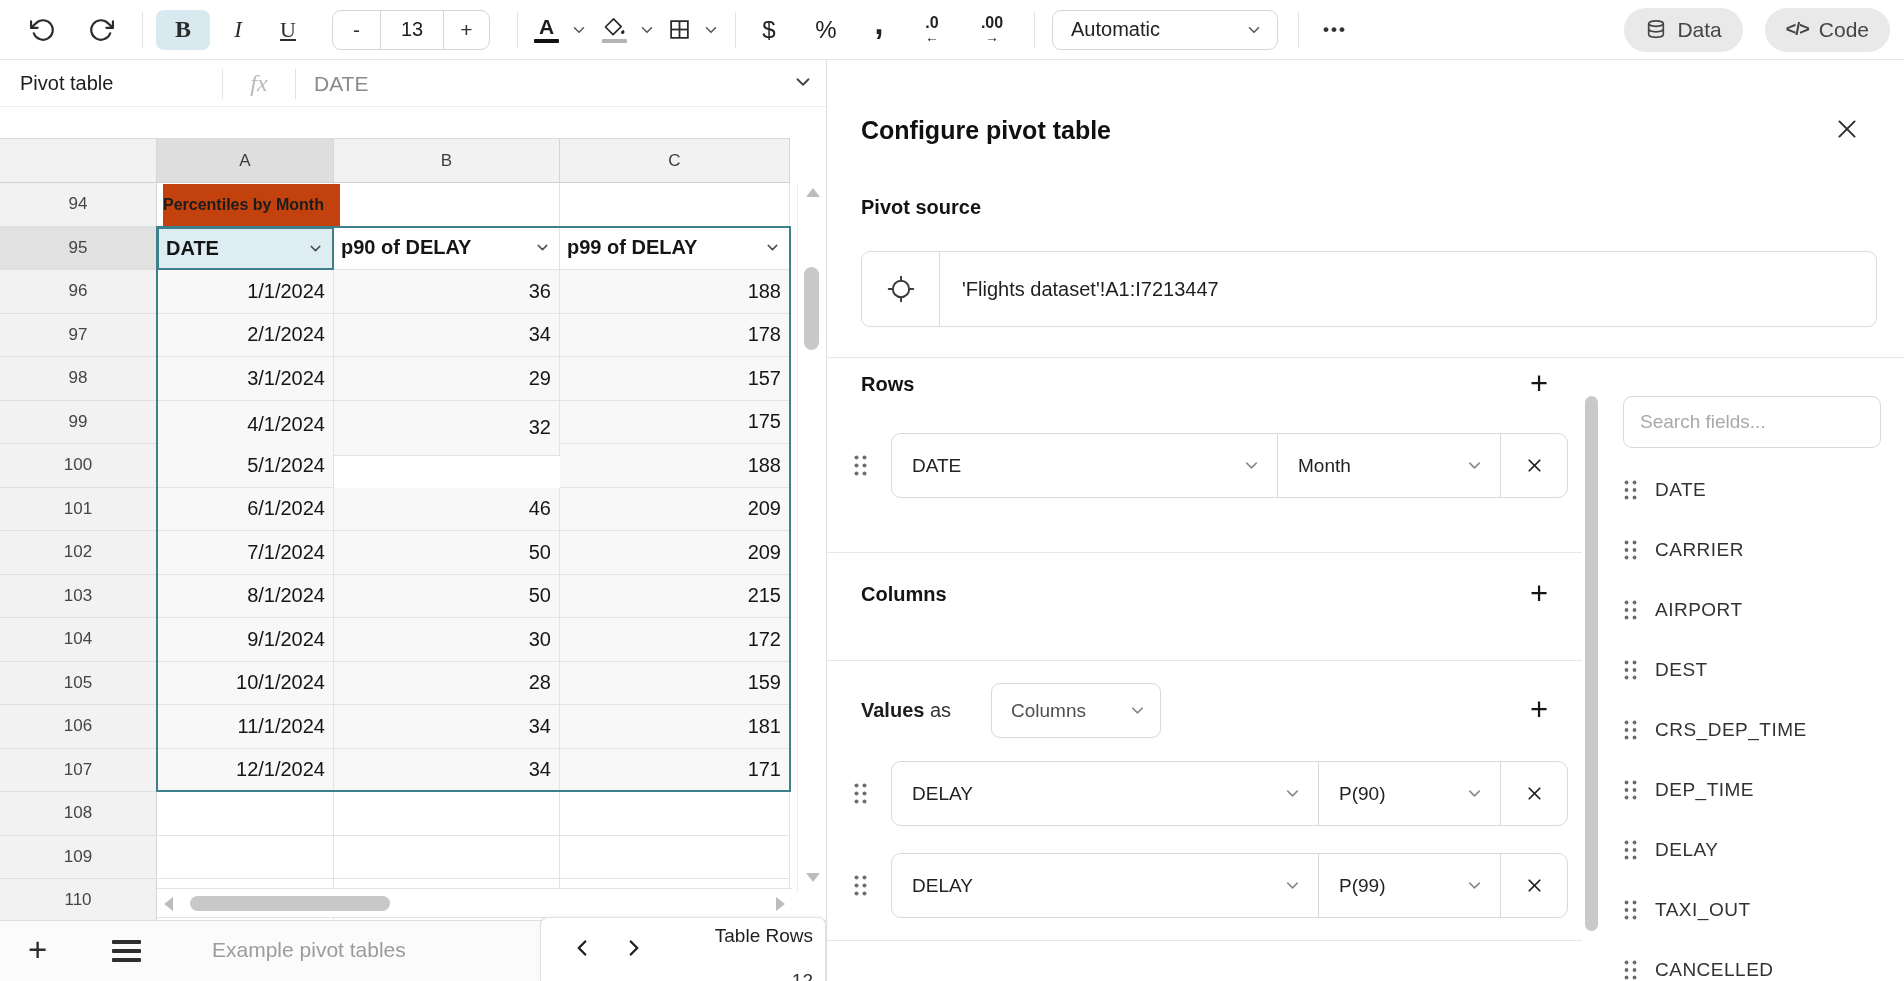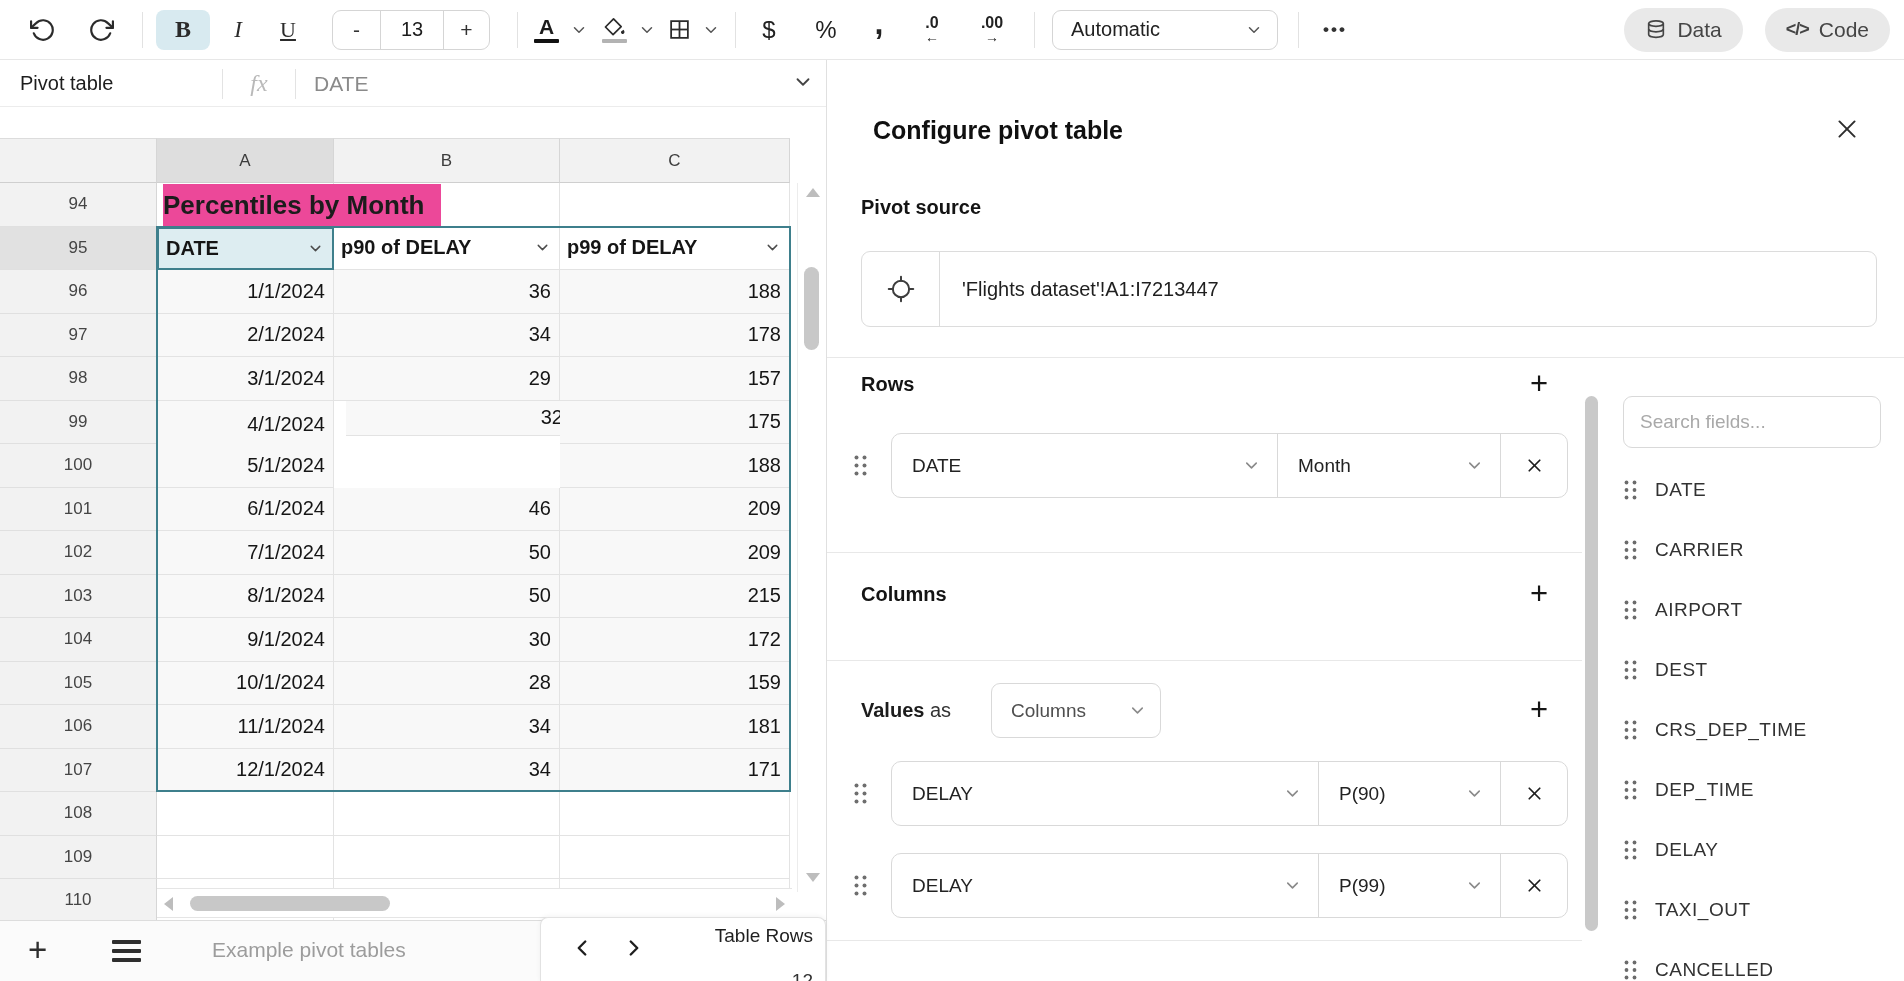--- a/index.html
+++ b/index.html
@@ -65,22 +65,22 @@
     border-right:1px solid #d6d6d6; display:flex; align-items:center; justify-content:center;
     font-size:17px; color:#454545; }
   .rowhdr.sel { background:#e1e1e1; }
   .cell { position:absolute; background:#fff; border-right:1px solid #e3e3e3; border-bottom:1px solid #e3e3e3;
     font-size:20px; color:#151515; display:flex; align-items:center; justify-content:flex-end; padding-right:8px; }
   .cell.tcell { background:#f8f8f8; }
   .cell.thead { justify-content:space-between; padding:0 8px 0 7px; font-weight:bold; background:#fff; }
   .thead-label { font-size:20px; }
   .hchev { width:17px; height:17px; } .hchev polyline { fill:none; stroke:#4c4c4c; stroke-width:2; stroke-linecap:round; stroke-linejoin:round; }
   .cell.date-hd { background:#ddedf1; border:2px solid #3e7f8c; z-index:4; }
-  .sheet-title { position:absolute; height:42px; line-height:42px; font-weight:bold; font-size:26px;
-    background:#ec4899; padding-right:16px; white-space:nowrap; z-index:2; }
+  .sheet-title { position:absolute; height:42px; line-height:42px; font-weight:bold; font-size:16px;
+    background:#c2410c; padding-right:16px; white-space:nowrap; z-index:2; }
   .table-border { position:absolute; border:2px solid #3e7f8c; z-index:3; pointer-events:none; }
   .vgutter { position:absolute; left:797px; top:63px; width:29px; height:709px; background:#fff; border-left:1px solid #ececec; z-index:4; }
   .tri-up { position:absolute; left:8px; top:5px; width:0; height:0; border-left:7px solid transparent;
     border-right:7px solid transparent; border-bottom:9px solid #bdbdbd; }
   .tri-down { position:absolute; left:8px; bottom:10px; width:0; height:0; border-left:7px solid transparent;
     border-right:7px solid transparent; border-top:9px solid #bdbdbd; }
   .vthumb { position:absolute; left:6px; top:84px; width:15px; height:83px; border-radius:8px; background:#c8c8c8; }
   .hscroll { position:absolute; left:157px; top:768px; width:635px; height:30px; background:#fff;
     border-top:1px solid #e5e5e5; border-bottom:1px solid #e5e5e5; z-index:5; }
   .tri-left { position:absolute; left:7px; top:8px; width:0; height:0; border-top:7px solid transparent;
@@ -99,21 +99,21 @@
   .bb-box { position:absolute; left:540px; top:-4px; width:286px; height:65px; background:#fff;
     border:1px solid #e2e2e2; border-bottom:none; border-radius:8px 8px 0 0; box-shadow:0 -1px 5px rgba(0,0,0,.05); }
   .bb-chev { position:absolute; top:17px; width:26px; height:26px; }
   .bb-chev svg { width:26px; height:26px; } .bb-chev polyline { fill:none; stroke:#1f1f1f; stroke-width:2.2; stroke-linecap:round; stroke-linejoin:round; }
   .bb-rows-label { position:absolute; right:12px; top:7px; font-size:19px; color:#1f1f1f; }
   .bb-rows-val { position:absolute; right:12px; top:35px; font-size:19px; color:#333;margin-top:17px; }
 
   
   .panel { position:absolute; left:826px; top:60px; width:1078px; height:921px; background:#fff;
     border-left:1px solid #e0e0e0; }
-  .panel-title { position:absolute; left:46px; top:56px; font-size:25px; font-weight:bold; color:#101010; }
+  .panel-title { position:absolute; left:34px; top:56px; font-size:25px; font-weight:bold; color:#101010; }
   .close-btn { position:absolute; left:1005px; top:54px; width:30px; height:30px; display:flex; align-items:center; justify-content:center; }
   .close-btn svg { width:26px; height:26px; } .close-btn line { stroke:#2d2d2d; stroke-width:1.8; stroke-linecap:round; }
   .sec-label { position:absolute; font-size:20px; font-weight:bold; color:#141414; }
   .src-box { position:absolute; left:34px; top:191px; width:1016px; height:76px; border:1px solid #dcdcdc;
     border-radius:9px; display:flex; align-items:center; overflow:hidden; }
   .src-icon { width:78px; height:100%; display:flex; align-items:center; justify-content:center; border-right:1px solid #dcdcdc; }
   .src-icon svg { width:28px; height:28px; } .src-icon circle, .src-icon line { fill:none; stroke:#3d3d3d; stroke-width:1.7; stroke-linecap:round; }
   .src-val { padding-left:22px; font-size:20px; color:#1f1f1f; }
   .pdiv { position:absolute; height:1px; background:#e8e8e8; }
   .plus-btn { position:absolute; left:692px; width:40px; text-align:center; font-size:31px; font-weight:400; color:#161616; line-height:36px; }
@@ -293,21 +293,21 @@
       <div class="rowhdr" style="top: 193.5px; height: 43.5px;">97</div>
       <div class="cell tcell" style="left: 157px; top: 193.5px; width: 177px; height: 43.5px;">2/1/2024</div>
       <div class="cell tcell" style="left: 334px; top: 193.5px; width: 226px; height: 43.5px;">34</div>
       <div class="cell tcell" style="left: 560px; top: 193.5px; width: 230px; height: 43.5px;">178</div>
       <div class="rowhdr" style="top: 237px; height: 43.5px;">98</div>
       <div class="cell tcell" style="left: 157px; top: 237px; width: 177px; height: 43.5px;">3/1/2024</div>
       <div class="cell tcell" style="left: 334px; top: 237px; width: 226px; height: 43.5px;">29</div>
       <div class="cell tcell" style="left: 560px; top: 237px; width: 230px; height: 43.5px;">157</div>
       <div class="rowhdr" style="top: 280.5px; height: 43.5px;">99</div>
       <div class="cell tcell" style="left: 157px; top: 280.5px; width: 177px; height: 48px;">4/1/2024</div>
-      <div class="cell tcell" style="left: 346px; top: 280.5px; width: 226px; height: 35px;">32</div>
+      <div class="cell tcell" style="left: 334px; top: 280.5px; width: 226px; height: 55px;">32</div>
       <div class="cell tcell" style="left: 560px; top: 280.5px; width: 230px; height: 43.5px;">175</div>
       <div class="rowhdr" style="top: 324px; height: 43.5px;">100</div>
       <div class="cell tcell" style="left: 157px; top: 324px; width: 177px; height: 43.5px;">5/1/2024</div>
       <div class="cell tcell" style="left: 560px; top: 324px; width: 230px; height: 43.5px;">188</div>
       <div class="rowhdr" style="top: 367.5px; height: 43.5px;">101</div>
       <div class="cell tcell" style="left: 157px; top: 367.5px; width: 177px; height: 43.5px;">6/1/2024</div>
       <div class="cell tcell" style="left: 334px; top: 367.5px; width: 226px; height: 43.5px;">46</div>
       <div class="cell tcell" style="left: 560px; top: 367.5px; width: 230px; height: 43.5px;">209</div>
       <div class="rowhdr" style="top: 411px; height: 43.5px;">102</div>
       <div class="cell tcell" style="left: 157px; top: 411px; width: 177px; height: 43.5px;">7/1/2024</div>

